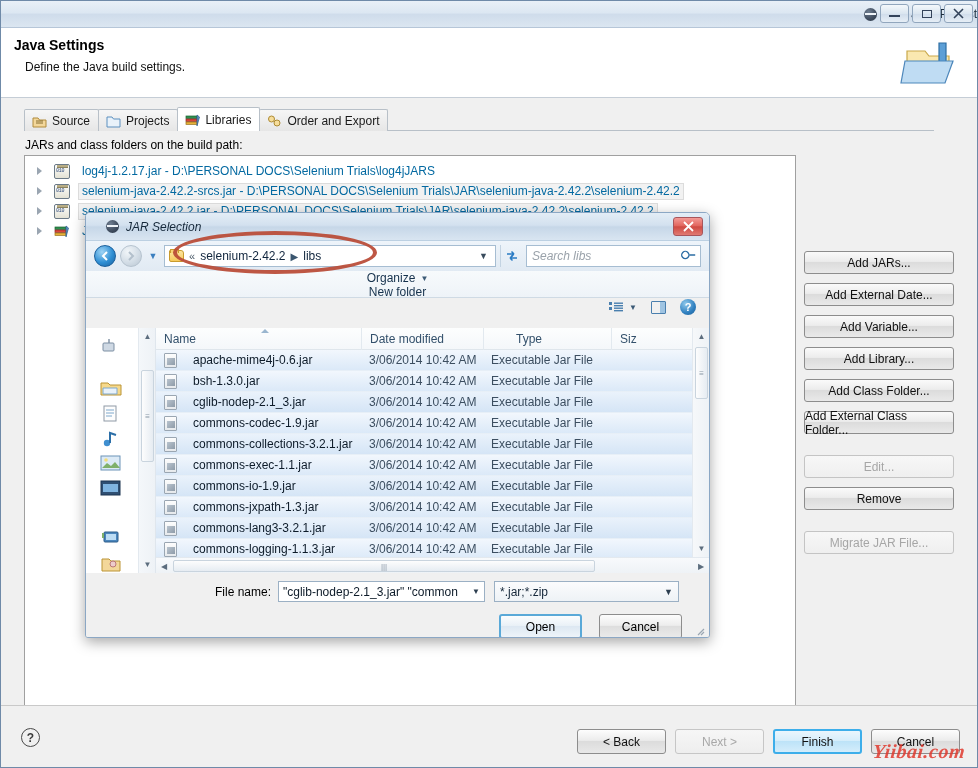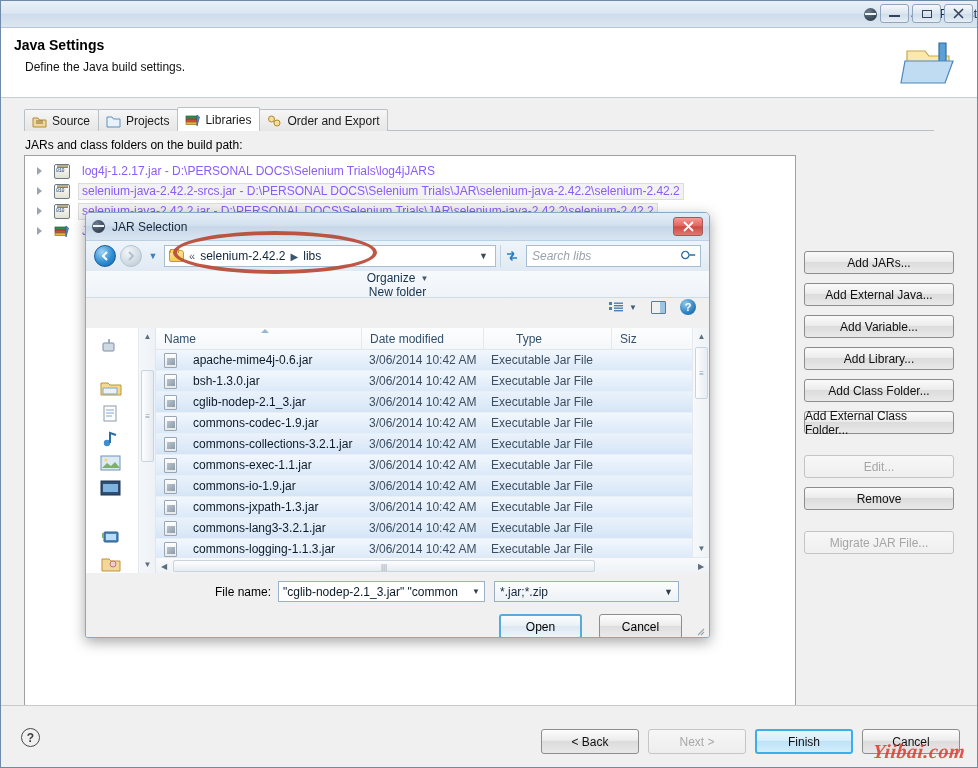--- a/index.html
+++ b/index.html
@@ -83,21 +83,21 @@
   
   #buildpath-label { position:absolute; left:24px; top:40px; font-size:12px; }
 
   
   #tree-box {
     position:absolute; left:23px; top:57px; width:772px; height:582px;
     background:#fff; border:1px solid #a0a0a0;
   }
   .tree-row {
     height:20px; display:flex; align-items:center; padding-left:10px; gap:8px;
-    font-size:12px; color:#8b5cf6;
+    font-size:12px; color:#0369a1;
   }
   .tree-arrow {
     width:11px; height:11px; flex:none; position:relative;
   }
   .tree-arrow::before {
     content:""; position:absolute; left:2px; top:1px;
     border-left:5px solid transparent; border-top:4px solid transparent;
     border-bottom:4px solid transparent;
     border-left-color:#9aa5b1;
   }
@@ -144,21 +144,21 @@
     position:relative; flex:none;
   }
   #help-icon {
     position:absolute; left:20px; top:22px; width:19px; height:19px;
     border:1.6px solid #4a4a4a; border-radius:50%;
     display:flex; align-items:center; justify-content:center;
     font-size:12px; color:#3a3a3a; font-weight:bold;
   }
   #wiz-buttons { position:absolute; right:17px; top:23px; display:flex; gap:9px; }
   .wbtn {
-    width:98px; height:25px; border:1px solid #8d8d8d; border-radius:3px;
+    width:89px; height:25px; border:1px solid #8d8d8d; border-radius:3px;
     background:linear-gradient(180deg,#fdfdfd 0%,#ececec 45%,#dcdcdc 50%,#e8e8e8 100%);
     font-size:12px; display:flex; align-items:center; justify-content:center; color:#111;
   }
   .wbtn.disabled { color:#a8a8a8; border-color:#c6c6c6;
     background:linear-gradient(180deg,#f6f6f6 0%,#eeeeee 100%); }
   .wbtn.primary {
     border:2px solid #3daeea;
     background:linear-gradient(180deg,#eaf6fd 0%,#d7eefb 45%,#bde3f8 50%,#d4edfb 100%);
   }
   #watermark {
@@ -173,22 +173,23 @@
     position:absolute; left:85px; top:212px; width:625px; height:426px;
     background:#f0f0f0;
     border:1px solid #8ba7c4;
     border-radius:5px 5px 3px 3px;
     box-shadow:0 4px 14px rgba(0,0,0,0.35);
     overflow:hidden;
   }
   #jd-titlebar {
     height:28px;
     background:linear-gradient(180deg,#e3edf6 0%,#d3e1ef 45%,#c6d7e8 52%,#d9e5f1 100%);
-    display:flex; align-items:center; padding-left:6px; position:relative;
+    display:flex; align-items:center; padding-left:20px; position:relative;
     border-bottom:1px solid #bcd0e2;
+    font-style:italic;
   }
   #jd-title { font-size:12px; color:#16283a; }
   #jd-close {
     position:absolute; right:6px; top:4px; width:30px; height:19px;
     border:1px solid #a8555b; border-radius:3px;
     background:linear-gradient(180deg,#f39a96 0%,#e2675f 45%,#cf4a42 52%,#e07a72 100%);
     display:flex; align-items:center; justify-content:center;
     color:#fff; font-size:12px; font-weight:bold;
   }
   #jd-navbar {
@@ -481,21 +482,21 @@
             <rect x="1" y="9" width="11" height="2.4" fill="#e8b23a" stroke="#96701c" stroke-width="0.7"></rect>
             <path d="M12 2 l2.5 2 -2.5 9 z" fill="#5c8fc0" stroke="#2d5e8e" stroke-width="0.7"></path>
           </svg>
         </span>
         <span class="tree-label plain">JRE</span>
       </div>
     </div>
 
     <div id="right-buttons">
       <div class="rbtn">Add JARs...</div>
-      <div class="rbtn">Add External Java...</div>
+      <div class="rbtn">Add External Date...</div>
       <div class="rbtn">Add Variable...</div>
       <div class="rbtn">Add Library...</div>
       <div class="rbtn">Add Class Folder...</div>
       <div class="rbtn">Add External Class Folder...</div>
       <div class="rbtn disabled rbtn-gap-top">Edit...</div>
       <div class="rbtn">Remove</div>
       <div class="rbtn disabled rbtn-gap-top">Migrate JAR File...</div>
     </div>
 
   </div>

